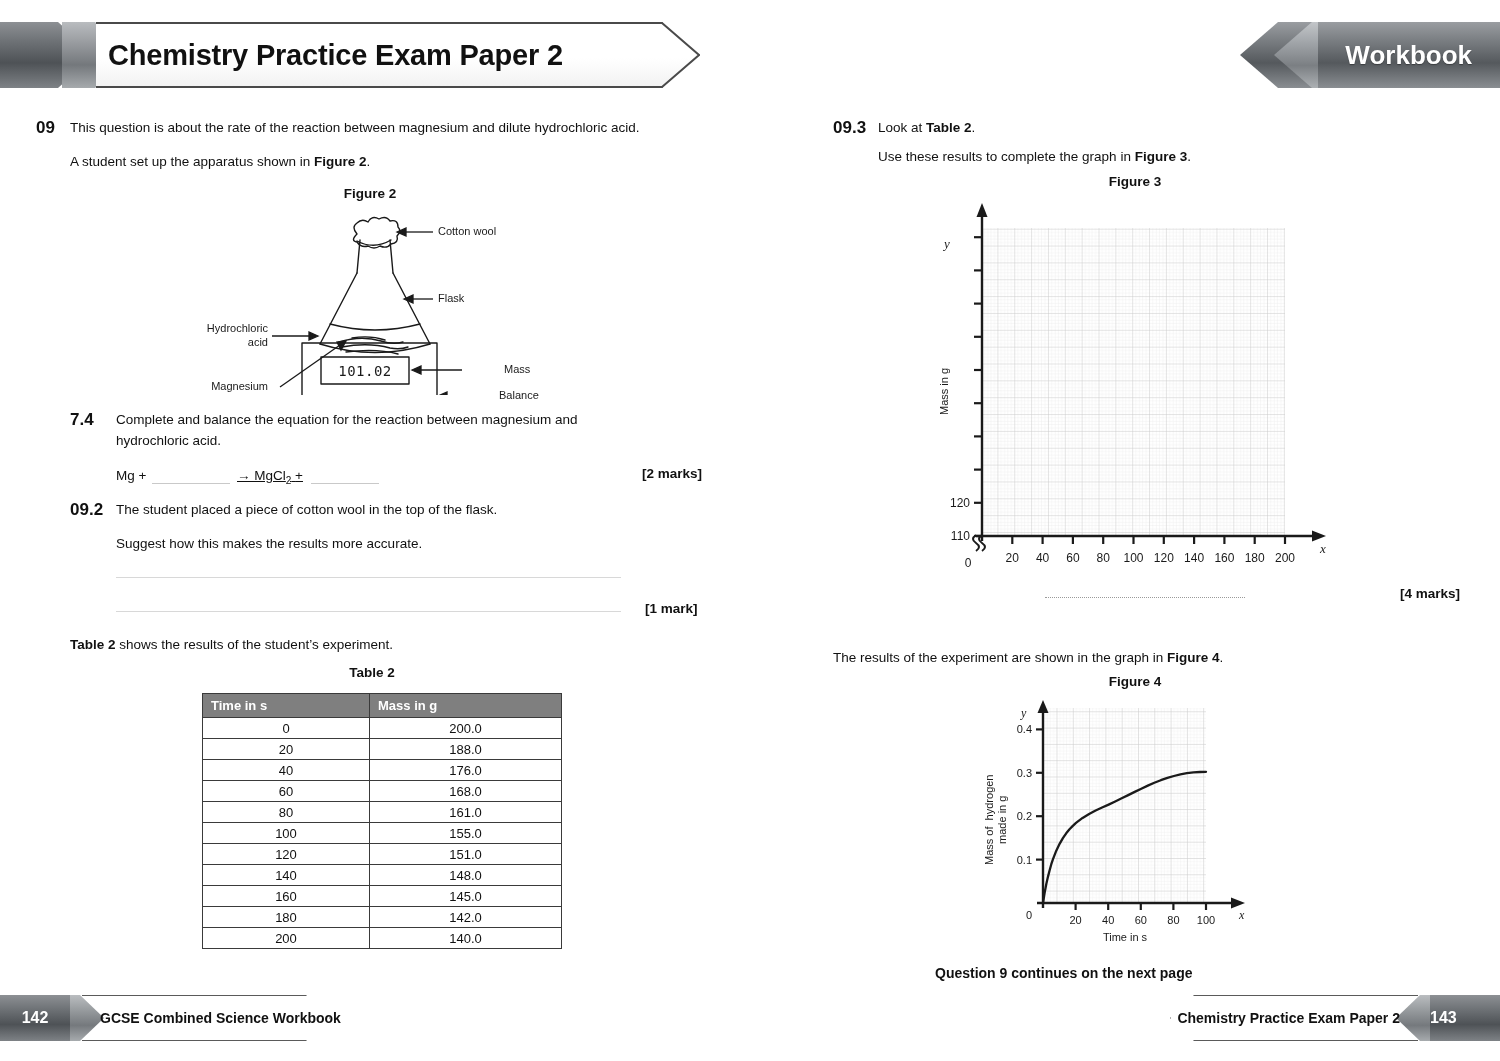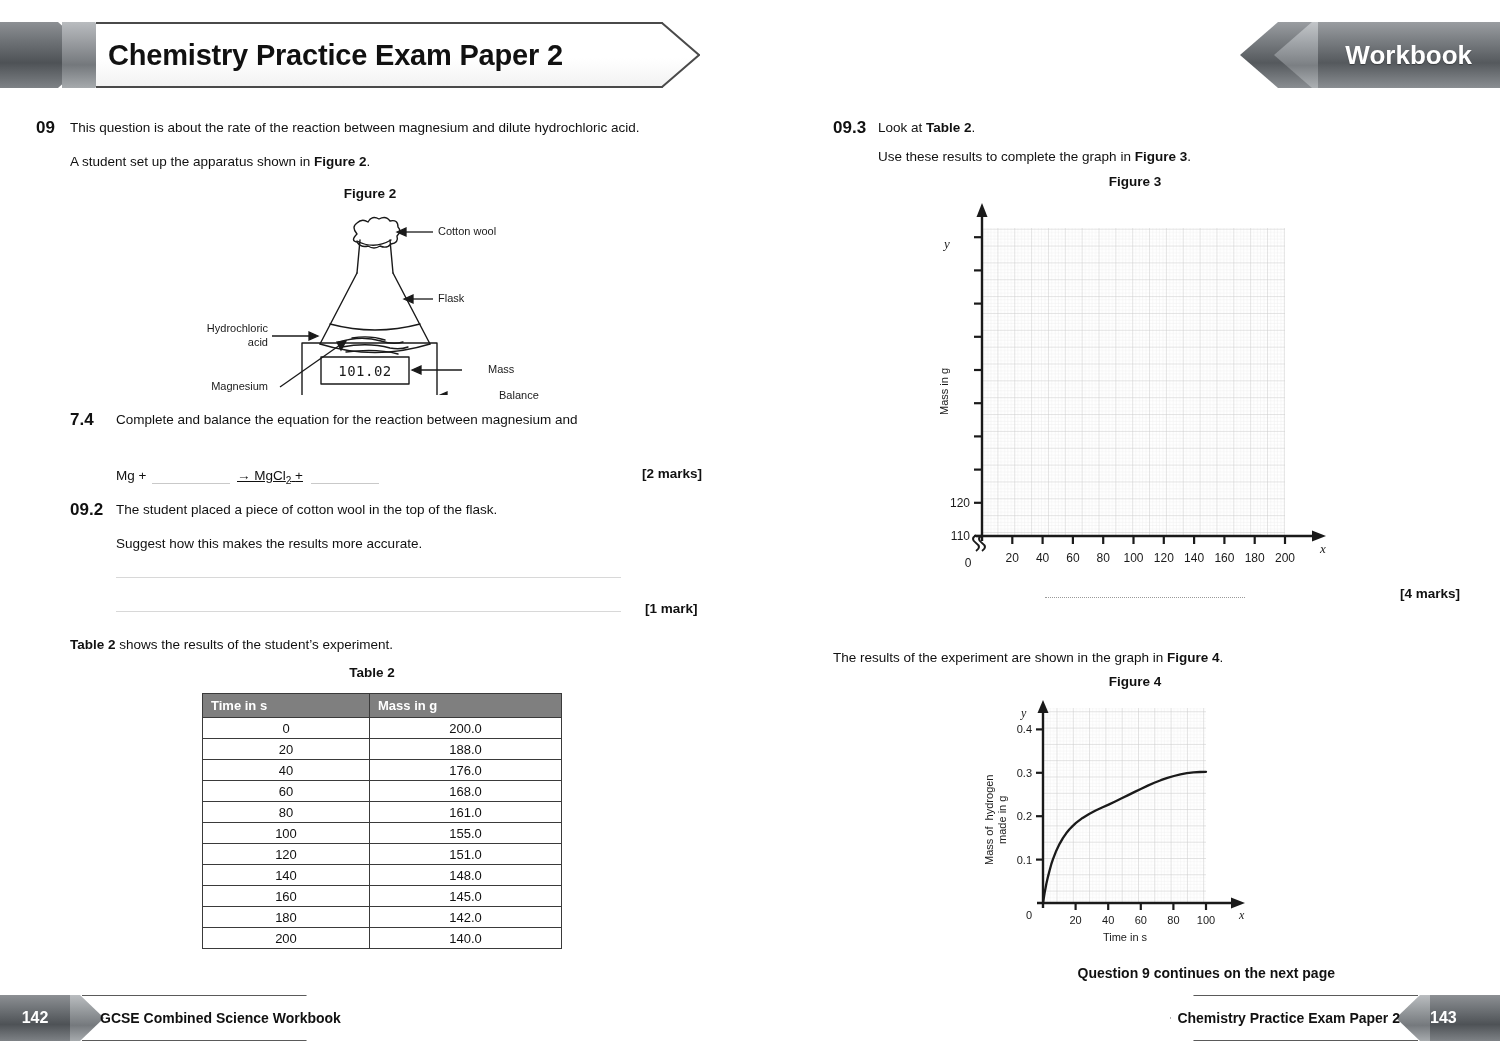--- a/index.html
+++ b/index.html
@@ -138,21 +138,21 @@
   .ft-right .plate{
     position:absolute;right:82px;top:0;width:248px;height:46px;
     background:#fff;border:1.2px solid #5a5a5a;border-right:none;box-sizing:border-box;
     clip-path:polygon(24px 0, 248px 0, 248px 46px, 24px 46px, 0 23px);
   }
   .ft-right .txt{
     position:absolute;right:100px;top:0;height:46px;line-height:46px;
     font-size:14px;font-weight:bold;color:#111;white-space:nowrap;
   }
 
-  .centertext{position:absolute;font-size:14px;font-weight:bold;color:#111;text-align:right;}
+  .centertext{position:absolute;font-size:14px;font-weight:bold;color:#111;text-align:left;}
 </style>
 </head>
 <body>
 
 <div class="page">
 
   <div class="hdr-left">
     <div class="tab"></div>
     <div class="tab2"></div>
     <div class="plate"></div>
@@ -229,26 +229,27 @@
       </g>
     </svg>
 
     <div class="f2lab" style="left:238px;top:14px;">Cotton wool</div>
     <div class="f2lab" style="left:238px;top:81px;">Flask</div>
     <div class="f2lab r" style="left:-50px;top:111px;width:118px;">
       <span>Hydrochloric</span><br>
       <span>acid</span>
     </div>
     <div class="f2lab r" style="left:-50px;top:169px;width:118px;">Magnesium</div>
-    <div class="f2lab" style="left:266px;top:152px;padding-left:22px;">Mass</div>
+    <div class="f2lab" style="left:282px;top:152px;padding-left:22px;">Mass</div>
     <div class="f2lab" style="left:266px;top:178px;padding-left:33px;">Balance</div>
   </div>
 
   <div class="qnum" style="left:70px;top:410px;">7.4</div>
   <div class="qtext" style="left:116px;top:410px;width:520px;">Complete and balance the equation for the reaction between magnesium and</div>
+  <div class="qtext" style="left:116px;top:431px;width:520px;">hydrochloric acid.</div>
 
   <div class="qtext" style="left:116px;top:466px;">
     <span>Mg +</span>
   </div>
   <div class="ansline" style="left:152px;top:483px;width:78px;background:#c9c9c9;"></div>
   <div class="qtext" style="left:237px;top:466px;text-decoration:underline;">
     <span>→ MgCl</span><sub style="font-size:10px;">2</sub> <span>+</span>
   </div>
   <div class="ansline" style="left:311px;top:483px;width:68px;background:#c9c9c9;"></div>
   <div class="marks" style="left:642px;top:466px;">[2 marks]</div>

